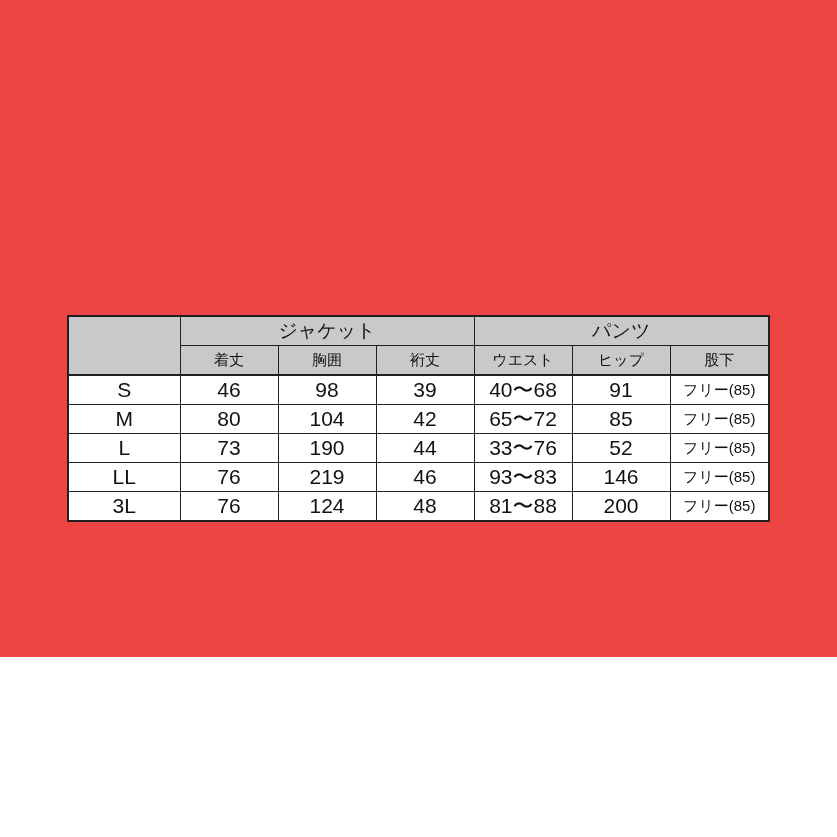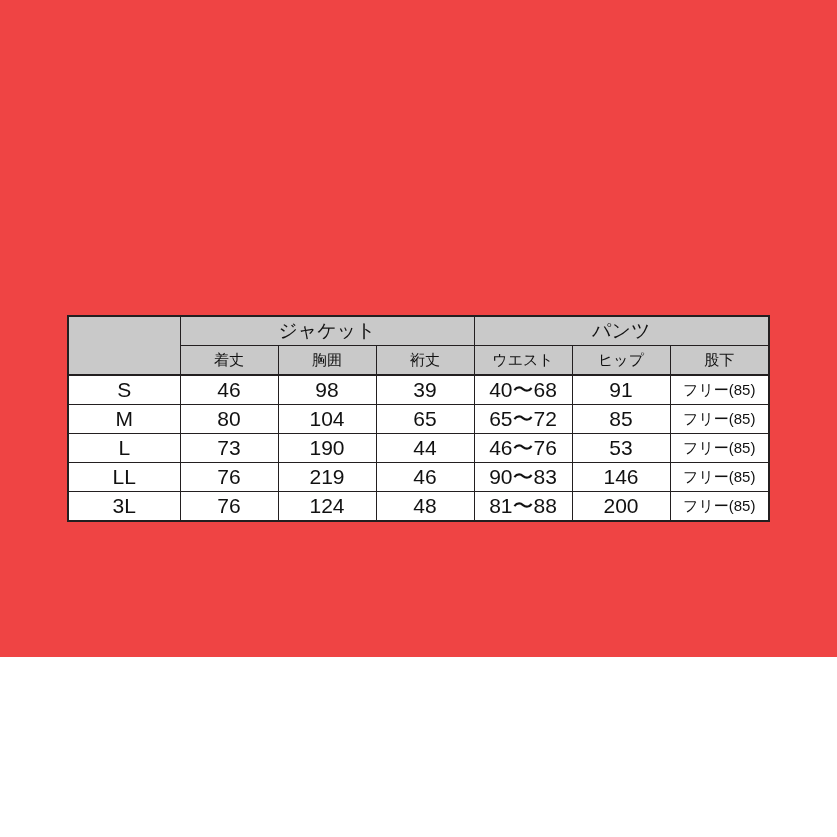--- a/index.html
+++ b/index.html
@@ -100,40 +100,40 @@
         <td>98</td>
         <td>39</td>
         <td>40〜68</td>
         <td>91</td>
         <td class="inseam">フリー(85)</td>
       </tr>
       <tr>
         <th>M</th>
         <td>80</td>
         <td>104</td>
-        <td>65</td>
+        <td>42</td>
         <td>65〜72</td>
         <td>85</td>
         <td class="inseam">フリー(85)</td>
       </tr>
       <tr>
         <th>L</th>
         <td>73</td>
         <td>190</td>
         <td>44</td>
-        <td>46〜76</td>
-        <td>53</td>
+        <td>33〜76</td>
+        <td>52</td>
         <td class="inseam">フリー(85)</td>
       </tr>
       <tr>
         <th>LL</th>
         <td>76</td>
         <td>219</td>
         <td>46</td>
-        <td>90〜83</td>
+        <td>93〜83</td>
         <td>146</td>
         <td class="inseam">フリー(85)</td>
       </tr>
       <tr>
         <th>3L</th>
         <td>76</td>
         <td>124</td>
         <td>48</td>
         <td>81〜88</td>
         <td>200</td>

